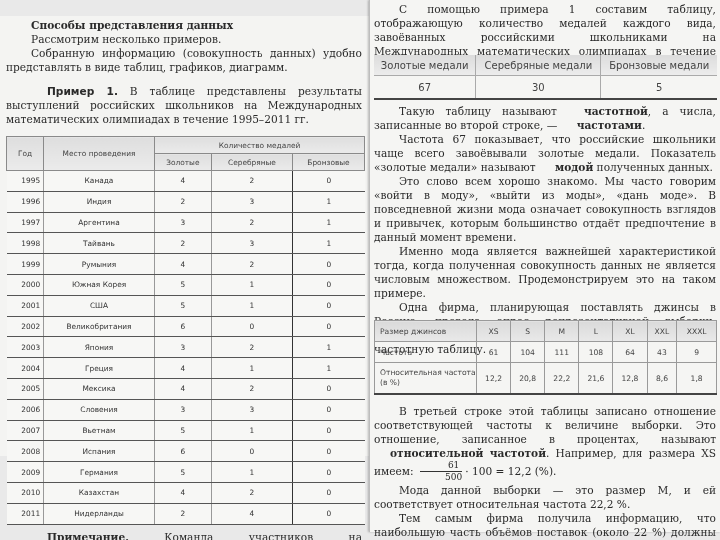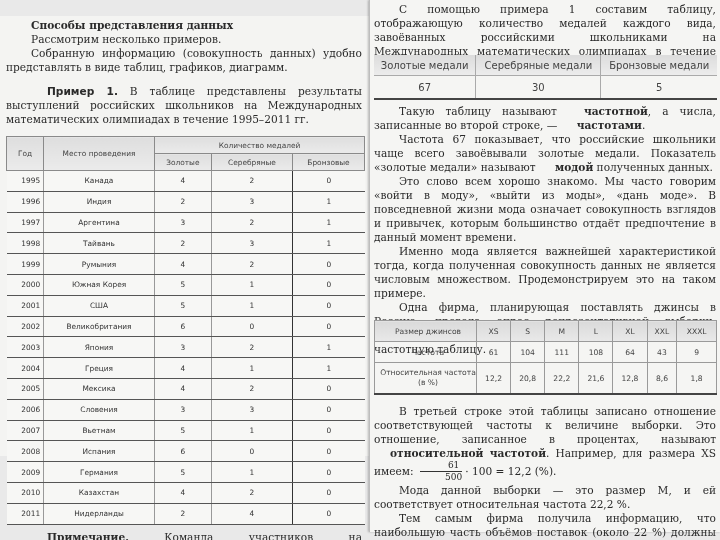--- a/index.html
+++ b/index.html
@@ -71,21 +71,21 @@
 
   #jeans-table {
     position: absolute; left: 4px; top: 320px; width: 343px;
     border-collapse: collapse; font-family: "DejaVu Sans", sans-serif;
     font-size: 7.6px; color: #444;
   }
   #jeans-table td {
     border: 1px solid #9a9a9a; text-align: center; padding: 0; height: 20px;
   }
   #jeans-table tr:first-child td { background: linear-gradient(#dadada, #e9e9e9); }
-  #jeans-table td.rowhead { text-align: center; padding-left: 5px; width: 96px; }
+  #jeans-table td.rowhead { text-align: left; padding-left: 5px; width: 96px; }
   #jeans-table tr.last td { height: 30px; border-bottom: 2px solid #444; }
   #jeans-table tr.last td.rowhead { line-height: 10px; }
 
   #right-text-bottom { position: absolute; left: 4px; top: 404px; width: 342px; }
   .frac { display: inline-block; vertical-align: middle; text-align: center; font-size: 9px; line-height: 11px; margin: 0 3px; }
   .frac .num { display: block; border-bottom: 1px solid #333; padding: 0 2px; }
   .frac .den { display: block; }
 </style>
 </head>
 <body>

